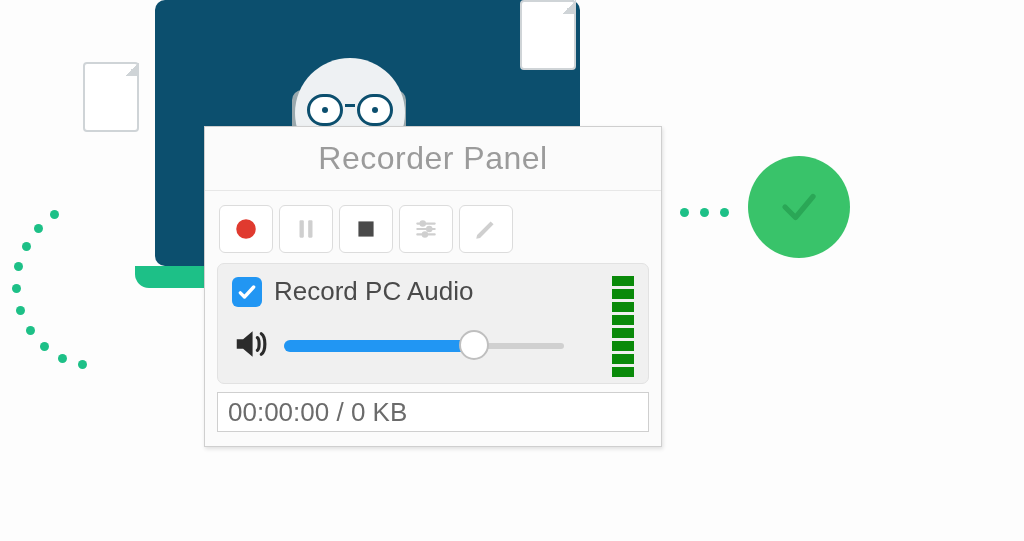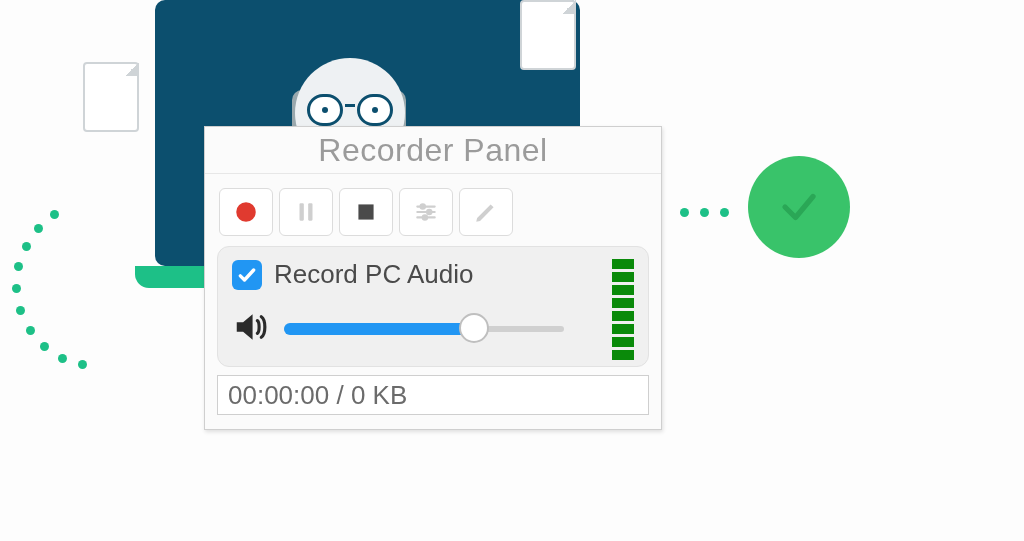--- a/index.html
+++ b/index.html
@@ -18,25 +18,25 @@
   .doc{position:absolute;background:#fff;border:2px solid #cfd4d7;border-radius:4px;}
   .doc::after{content:"";position:absolute;top:-2px;right:-2px;width:14px;height:14px;background:linear-gradient(135deg,transparent 50%,#cfd4d7 50%);}
   .doc-a{left:83px;top:62px;width:56px;height:70px;}
   .doc-b{left:520px;top:0;width:56px;height:70px;}
   .checkcircle{position:absolute;left:748px;top:156px;width:102px;height:102px;border-radius:51px;background:#39c36a;display:flex;align-items:center;justify-content:center;}
   .checkcircle svg{width:42px;height:42px;}
   .dots{position:absolute;}
   .dots span{width:9px;height:9px;border-radius:5px;background:#1dc087;position:absolute;}
   
   .panel{position:absolute;left:204px;top:126px;width:458px;background:#fbfbfb;border:1px solid #cfcfcf;box-shadow:1px 2px 4px rgba(0,0,0,.12);}
-  .panel-title{height:47px;display:flex;align-items:center;justify-content:center;font-size:32px;color:#9b9b9b;border-bottom:1px solid #e7e7e7;letter-spacing:.5px;}
+  .panel-title{height:64px;display:flex;align-items:center;justify-content:center;font-size:32px;color:#9b9b9b;border-bottom:1px solid #e7e7e7;letter-spacing:.5px;}
   .toolbar{display:flex;gap:6px;padding:14px 14px 10px 14px;}
   .tbtn{width:54px;height:48px;border:1px solid #dcdcdc;border-radius:6px;background:#fff;display:flex;align-items:center;justify-content:center;cursor:pointer;}
   .tbtn svg{width:26px;height:26px;}
-  .audio-sec{margin:0 12px 8px 12px;padding:12px 26px 16px 14px;background:#f0f0f0;border:1px solid #e2e2e2;border-radius:12px;position:relative;}
+  .audio-sec{margin:0 12px 8px 12px;padding:12px 26px 16px 14px;background:#f0f0f0;border:1px solid #e2e2e2;border-radius:7px;position:relative;}
   .chkrow{display:flex;align-items:center;gap:12px;}
   .chk{width:30px;height:30px;border-radius:6px;background:#2196f3;display:flex;align-items:center;justify-content:center;cursor:pointer;}
   .chk svg{width:20px;height:20px;}
   .chklabel{font-size:26px;color:#4a4a4a;}
   .volrow{display:flex;align-items:center;gap:14px;margin-top:18px;}
   .speaker{color:#2b2b2b;}
   .speaker svg{width:38px;height:38px;}
   .slider{position:relative;width:280px;height:12px;}
   .track{position:absolute;left:0;top:3px;width:100%;height:6px;border-radius:3px;background:#d0d0d0;}
   .fill{position:absolute;left:0;top:0;height:12px;border-radius:6px;background:#2196f3;}

